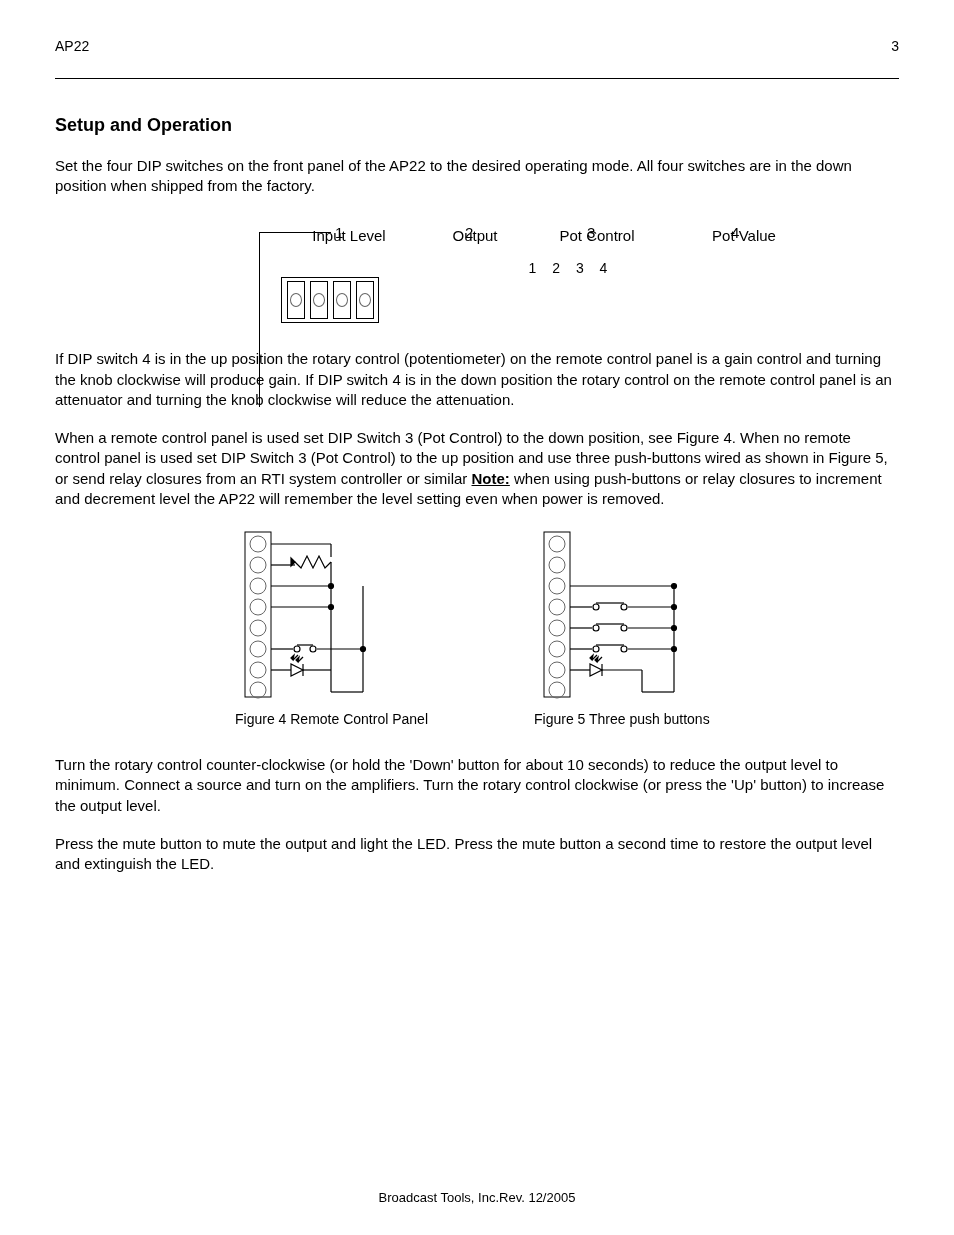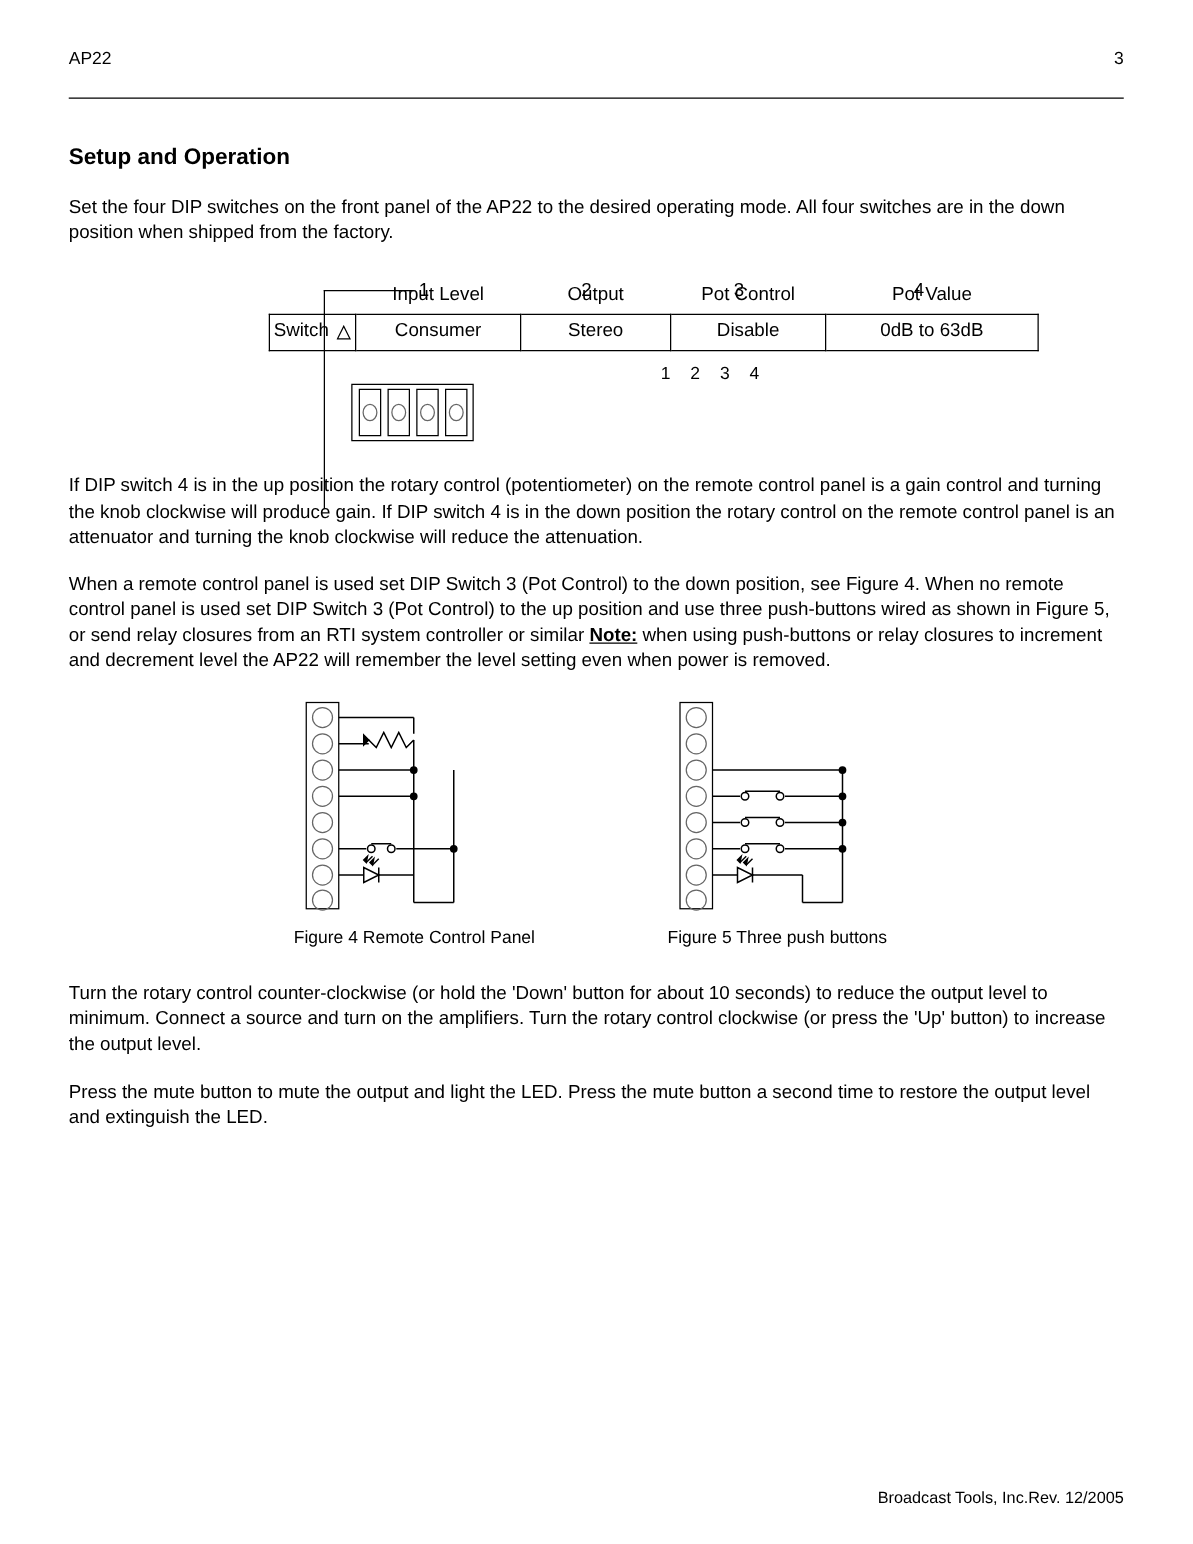--- a/index.html
+++ b/index.html
@@ -25,21 +25,21 @@
   .dip-wrap{margin-left:126px;margin-top:8px;}
   .dip-nums{font-size:14px;letter-spacing:6px;margin-left:6px;text-align:center;}
   .dip-box{border:1px solid #000;width:92px;height:44px;display:flex;justify-content:space-around;align-items:center;padding:0 2px;}
   .dip-box .slot{border:1px solid #000;width:16px;height:36px;display:flex;align-items:center;justify-content:center;}
   .dip-box .thumb{border:1px solid #666;border-radius:50%;width:10px;height:12px;background:#fff;}
   .bracket-line{position:absolute;border-top:1px solid #000;}
   .bracket-v{position:absolute;border-left:1px solid #000;}
   .figs{display:flex;gap:106px;margin:14px 0 26px 180px;}
   .fig svg{display:block;}
   .fig-cap{font-size:14px;margin-top:8px;}
-  .footer{position:absolute;left:55px;right:55px;bottom:30px;display:flex;justify-content:flex-end;font-size:13px;}
+  .footer{position:absolute;left:55px;right:55px;bottom:30px;display:flex;justify-content:center;font-size:13px;}
   .no-border td{border:none!important;}
 </style>
 </head>
 <body>
 
 <div class="page">
   <div class="header-row">
     <span>AP22</span>
     <span>3</span>
   </div>
@@ -61,36 +61,20 @@
       <div class="bracket-v" style="left:104px;top:9px;height:175px;"></div>
 
       <table class="sw">
         <tbody>
             <tr class="no-border">
           <td class="w-lbl" style="border:none"></td>
           <td class="w1" style="border:1px solid #000;">Input Level</td>
           <td class="w2" style="border:1px solid #000;">Output</td>
           <td class="w3" style="border:1px solid #000;">Pot Control</td>
           <td class="w4" style="border:1px solid #000;">Pot Value</td>
-        </tr>
-        <tr>
-          <td class="w-lbl">
-            <span class="sw-label">
-              <span>Switch</span>
-              <span class="tri-up">
-                <svg width="12" height="12">
-                      <polygon points="6,1 11,11 1,11" fill="none" stroke="#000" stroke-width="1"></polygon>
-                    </svg>
-              </span>
-            </span>
-          </td>
-          <td>Consumer</td>
-          <td>Stereo</td>
-          <td>Disable</td>
-          <td>0dB to 63dB</td>
         </tr>
       </tbody>
         </table>
 
       <div class="dip-wrap">
         <div class="dip-nums">1 2 3 4</div>
         <div class="dip-box">
           <div class="slot">
               <div class="thumb"></div>
             </div>

